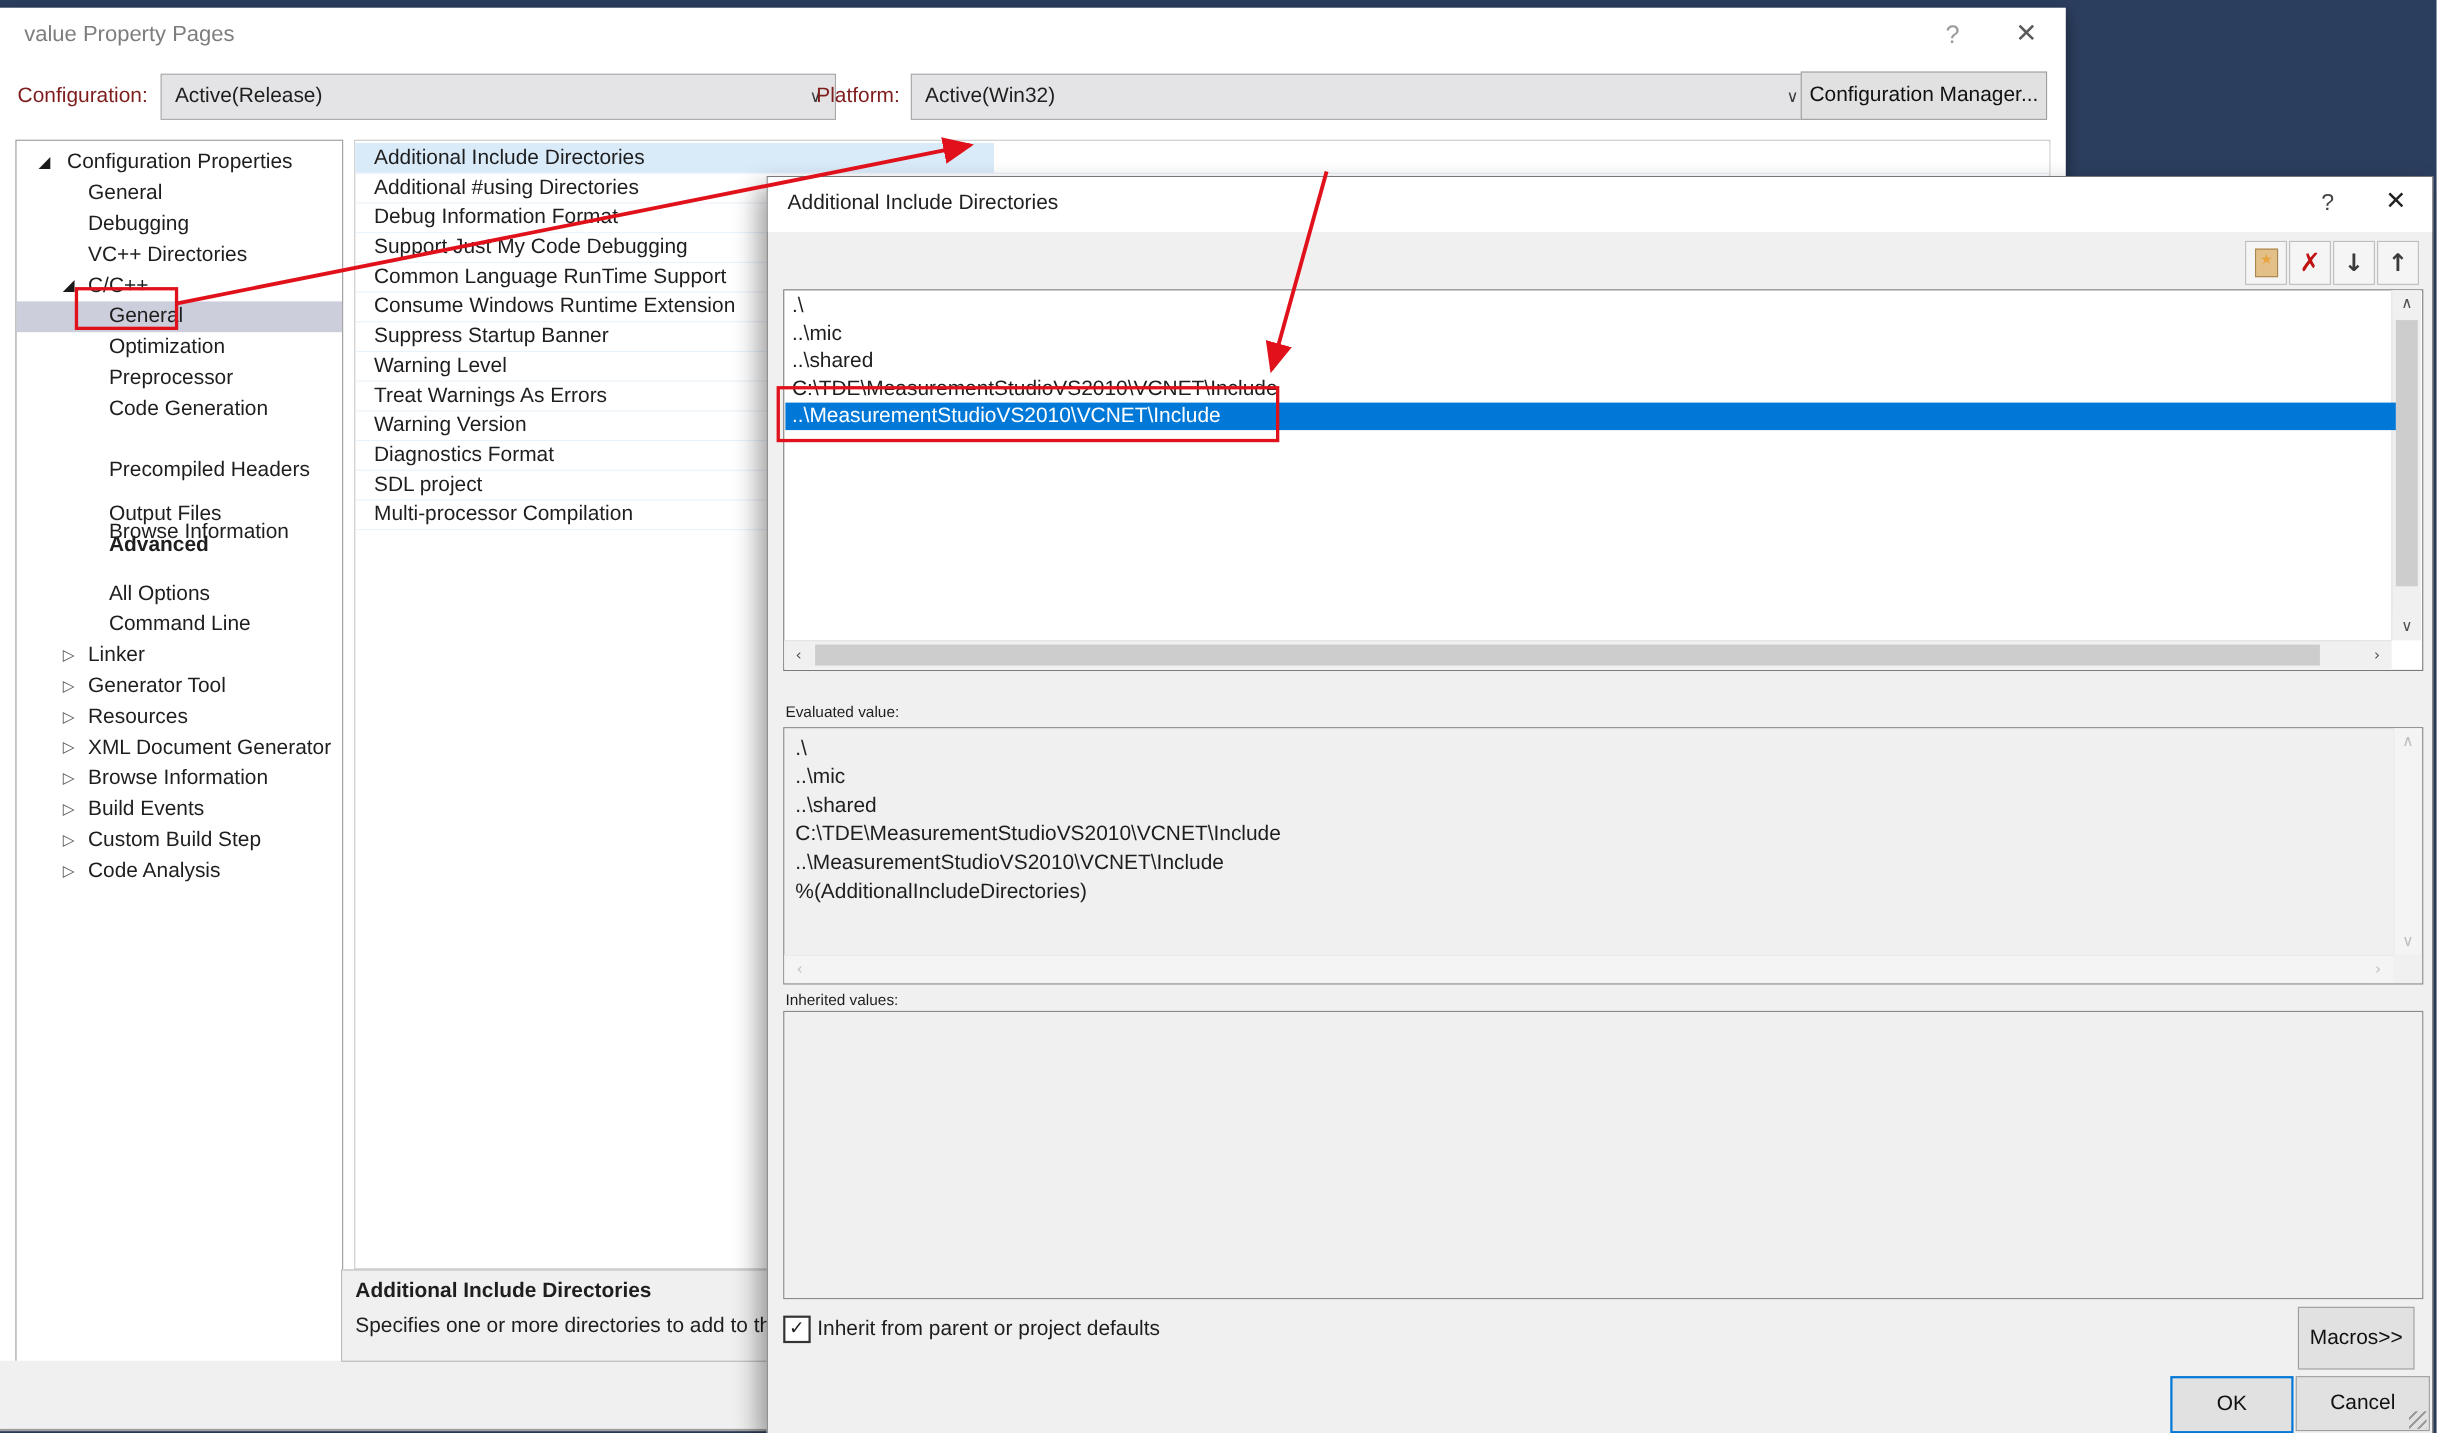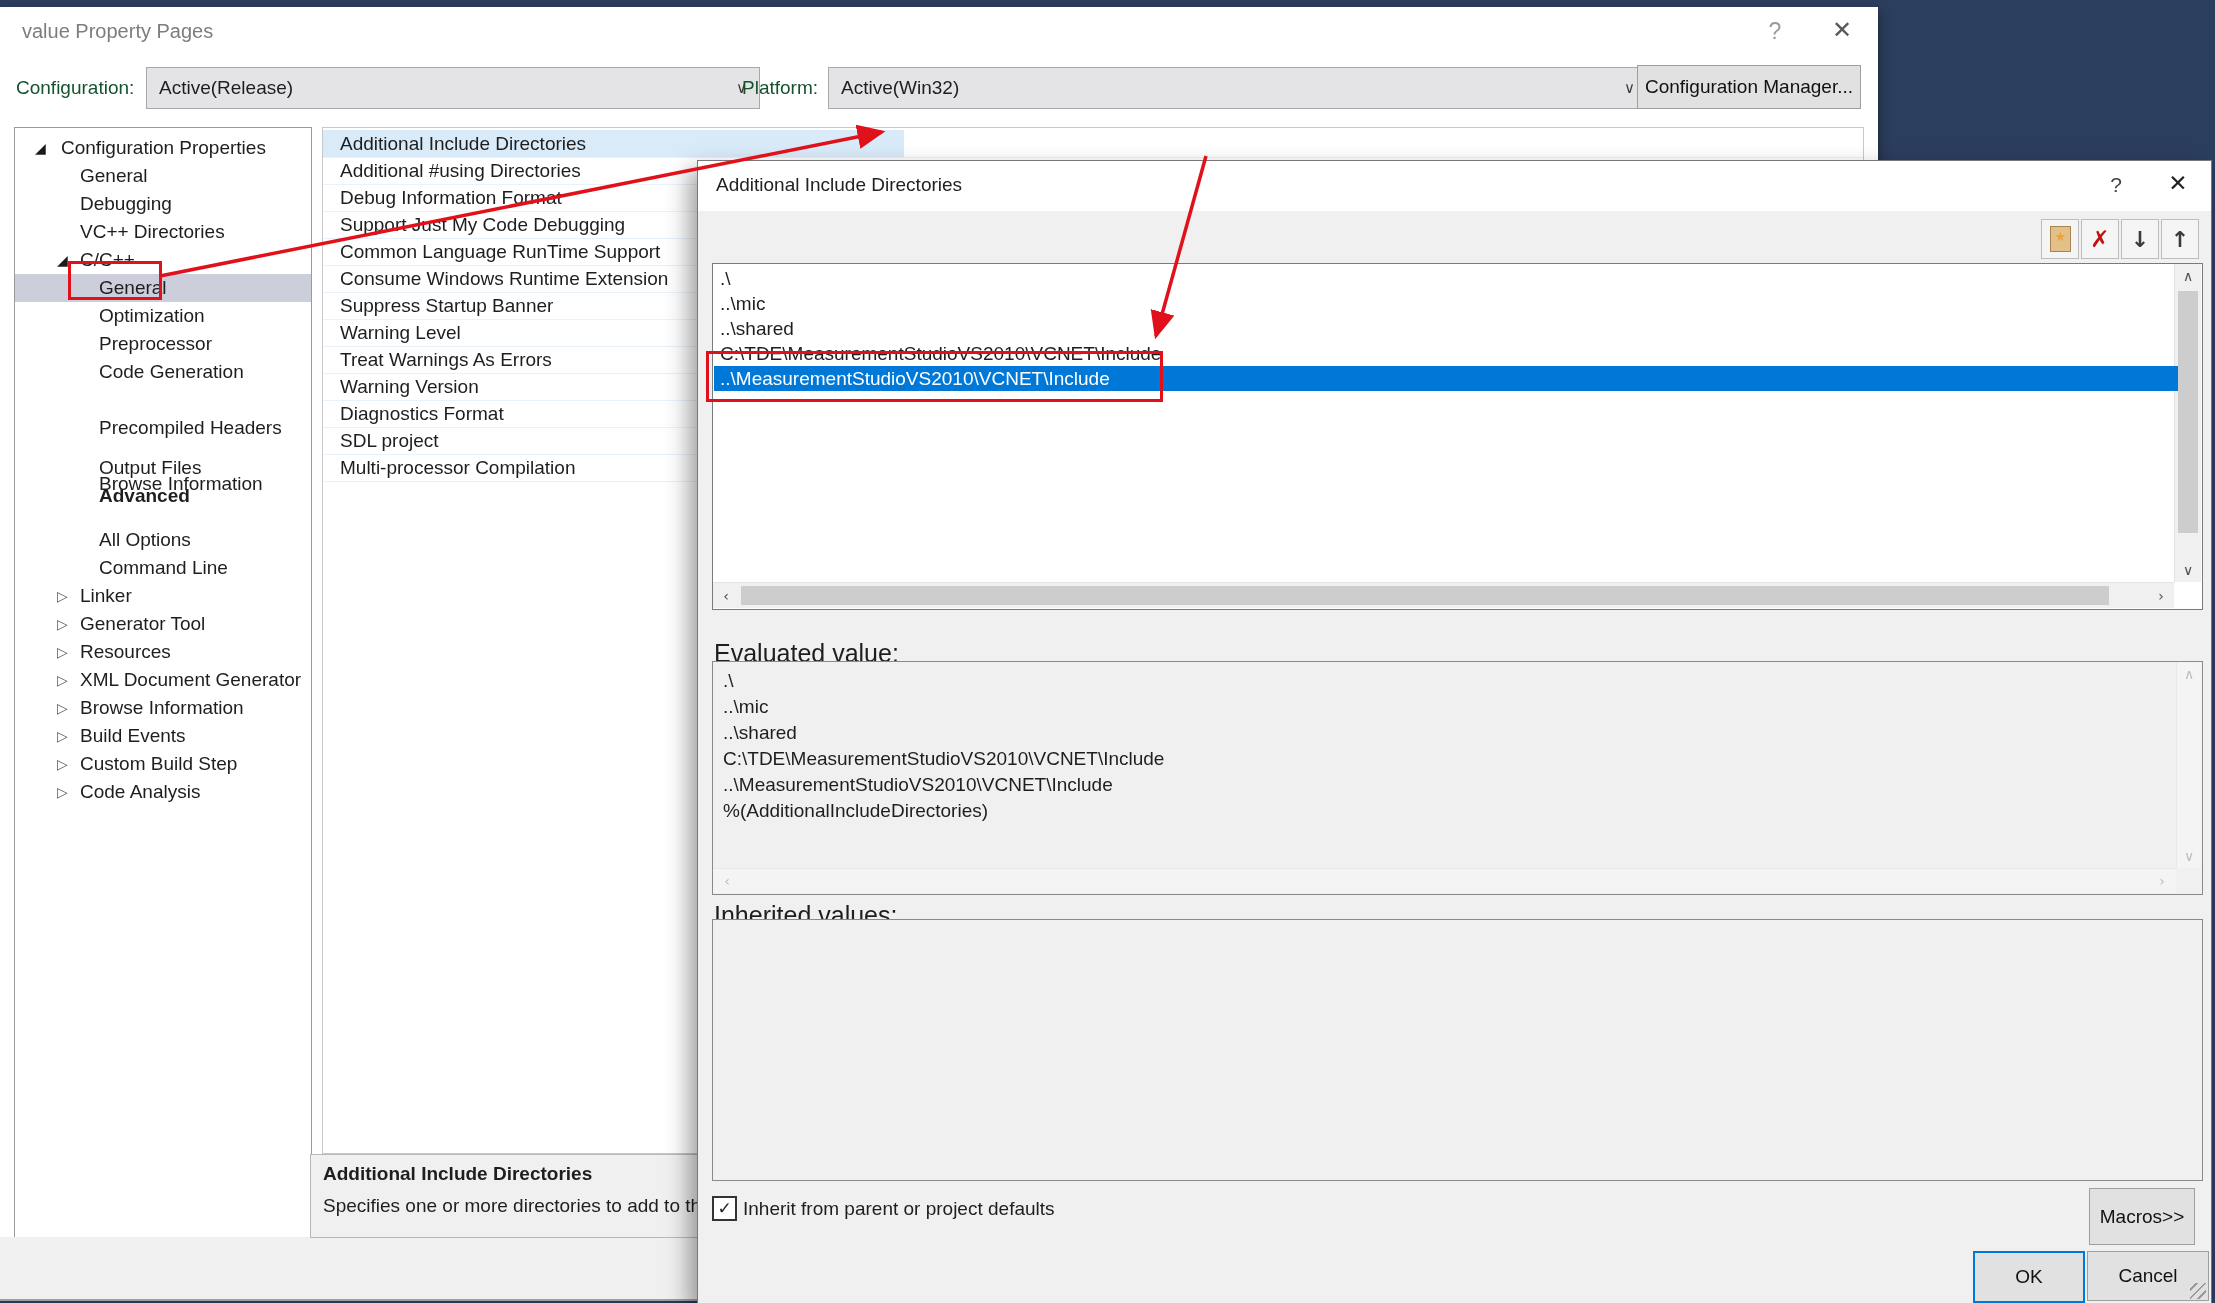--- a/index.html
+++ b/index.html
@@ -9,21 +9,21 @@
   .abs{position:absolute}
   .icon{font-family:"DejaVu Sans",sans-serif}
 
   
   #main-window{left:0;top:7px;width:1878px;height:1285px;background:#ffffff;
                box-shadow:0 5px 12px rgba(0,0,0,.45)}
   #main-title{left:22px;top:13px;font-size:20px;color:#7d7d7d}
   #main-help{left:1758px;top:11px;font-size:23px;color:#9a9a9a;width:34px;text-align:center}
   #main-close{left:1822px;top:9px;font-size:24px;color:#5a5a5a;width:40px;text-align:center}
 
-  .lbl{font-size:19px;color:#14532d}
+  .lbl{font-size:19px;color:#7f1d1d}
   .select{background:#e4e4e6;border:1px solid #a8a8a8;display:flex;align-items:center;
           font-size:19px;padding:0 12px;justify-content:space-between}
   .select .chev{color:#3c3c3c;font-size:15px}
   .btn{background:#e1e1e1;border:1px solid #9e9e9e;display:flex;align-items:center;
        justify-content:center;font-size:19px;color:#111}
 
   #cfg-label{left:16px;top:70px}
   #cfg-select{left:146px;top:60px;width:588px;height:40px}
   #plat-label{left:742px;top:70px}
   #plat-select{left:828px;top:60px;width:794px;height:40px}
@@ -82,21 +82,21 @@
 
   .vscroll{position:absolute;background:#f0f0f0}
   .hscroll{position:absolute;background:#f0f0f0}
   .scroll-btn{position:absolute;background:#f0f0f0;display:flex;align-items:center;
               justify-content:center;color:#4f4f4f;font-size:14px}
   .thumb{position:absolute;background:#cdcdcd}
 
   #dlg-list .vscroll{left:1461px;top:0;width:26px;height:318px;border-left:1px solid #e2e2e2}
   #dlg-list .hscroll{left:0;top:318px;width:1461px;height:25px;border-top:1px solid #e2e2e2}
 
-  #eval-label,#inh-label{font-size:25px}
+  #eval-label,#inh-label{font-size:14px}
   #eval-label{left:16px;top:478px}
   #eval-box{left:14px;top:500px;width:1489px;height:232px;background:#f0f0f0;border:1px solid #8a8a8a}
   .eval-line{font-size:19px;line-height:26px;white-space:nowrap}
   #eval-lines{position:absolute;left:10px;top:6px}
   #eval-box .hscroll{left:0;top:206px;width:1463px;height:24px;background:#f4f4f4;border-top:1px solid #e8e8e8}
   #eval-box .vscroll{left:1463px;top:0;width:24px;height:206px;background:#f4f4f4;border-left:1px solid #e8e8e8}
   #eval-box .scroll-btn{background:#f4f4f4;color:#bdbdbd}
 
   #inh-label{left:16px;top:740px}
   #inh-box{left:14px;top:758px;width:1489px;height:260px;background:#f0f0f0;border:1px solid #8a8a8a}

